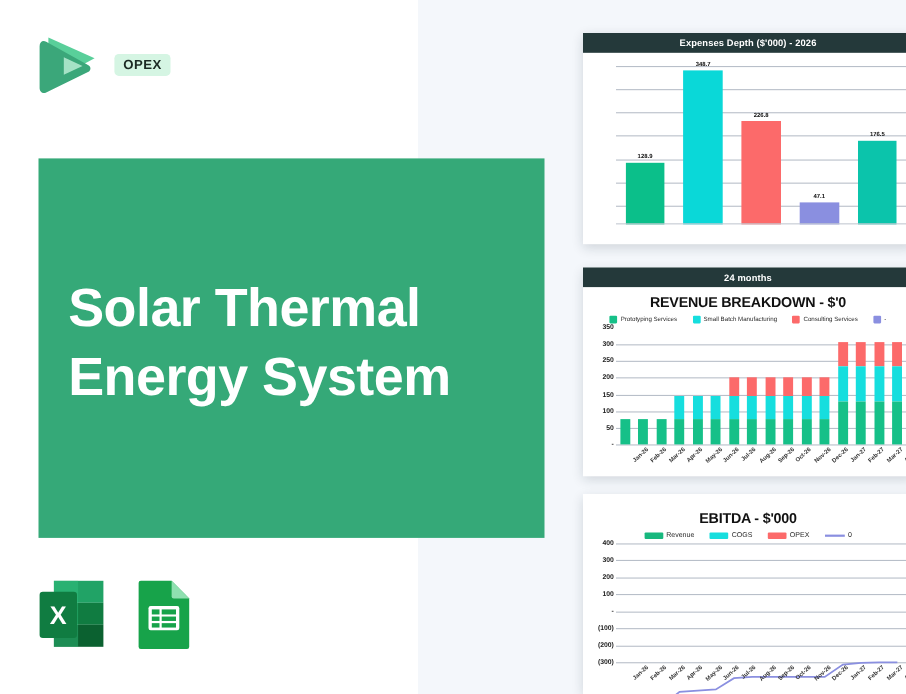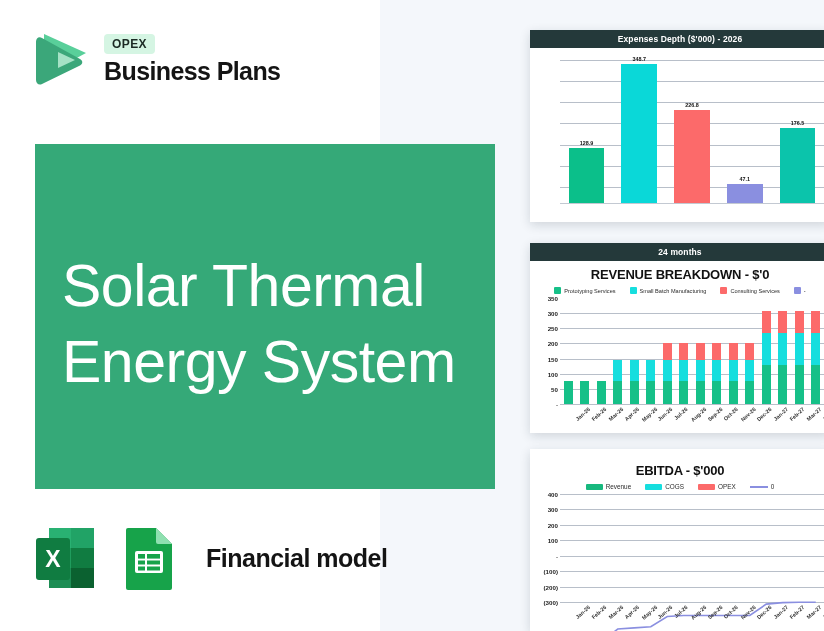--- a/index.html
+++ b/index.html
@@ -42,22 +42,22 @@
   
   #hero {
     position: absolute; left: 35px; top: 144px;
     width: 460px; height: 345px;
     background: #35a978;
   }
   #hero-title {
     position: absolute; left: 27px; top: 105px;
     width: 420px;
     color: #ffffff;
-    font-size: 59px; line-height: 1.28;
-    font-weight: 400; letter-spacing: -0.5px;
+    font-size: 49px; line-height: 1.28;
+    font-weight: 700; letter-spacing: -0.5px;
     white-space: pre-line;
   }
 
   
   #footer-row {
     position: absolute; left: 32px; top: 524px;
     display: flex; align-items: center; gap: 18px;
   }
   .file-icon { width: 66px; height: 68px; display: block; }
   #footer-label {
@@ -156,21 +156,20 @@
   <div id="bg-panel"></div>
 
   <div id="brand">
     <svg id="brand-mark" viewBox="0 0 62 66">
       <path d="M16 8 L58 27 L30 42 L16 36 Z" fill="#59cf9a"></path>
       <path d="M8 16 C8 12 11 10 14 12 L52 33 C55 34.5 55 38 52 39.5 L14 58 C11 59.6 8 57.5 8 54 Z" fill="#3ba77a"></path>
       <path d="M30 26 L47 34 L30 42 Z" fill="#b8ecd4" opacity="0.85"></path>
     </svg>
     <div class="brand-text">
       <span id="ready-badge">OPEX</span>
-      <span id="brand-name">Business Plans</span>
     </div>
   </div>
 
   <div id="hero">
     <div id="hero-title">Solar Thermal
 Energy System</div>
   </div>
 
   <div id="footer-row">
     <svg class="file-icon" viewBox="0 0 66 68">
@@ -185,21 +184,20 @@
       <path d="M12 4 h28 l16 16 v44 a2 2 0 0 1 -2 2 H12 a2 2 0 0 1 -2 -2 V6 a2 2 0 0 1 2 -2 z" fill="#17a34a"></path>
       <path d="M40 4 l16 16 H42 a2 2 0 0 1 -2 -2 z" fill="#8fe0b0"></path>
       <rect x="19" y="27" width="28" height="22" rx="2" fill="#ffffff"></rect>
       <rect x="22" y="30" width="7" height="4.6" fill="#17a34a"></rect>
       <rect x="31" y="30" width="13" height="4.6" fill="#17a34a"></rect>
       <rect x="22" y="36.5" width="7" height="4" fill="#17a34a"></rect>
       <rect x="31" y="36.5" width="13" height="4" fill="#17a34a"></rect>
       <rect x="22" y="42.5" width="7" height="4" fill="#17a34a"></rect>
       <rect x="31" y="42.5" width="13" height="4" fill="#17a34a"></rect>
     </svg>
-    <span id="footer-label">Financial model</span>
   </div>
 
   <div class="card" id="card-expenses">
     <div class="dark-bar">Expenses Depth ($'000) - 2026</div>
     <div class="plot" id="plot1">
       <div class="gridlines">
         <div class="gline" style="top:5%"></div>
         <div class="gline" style="top:19%"></div>
         <div class="gline" style="top:33%"></div>
         <div class="gline" style="top:47%"></div>

